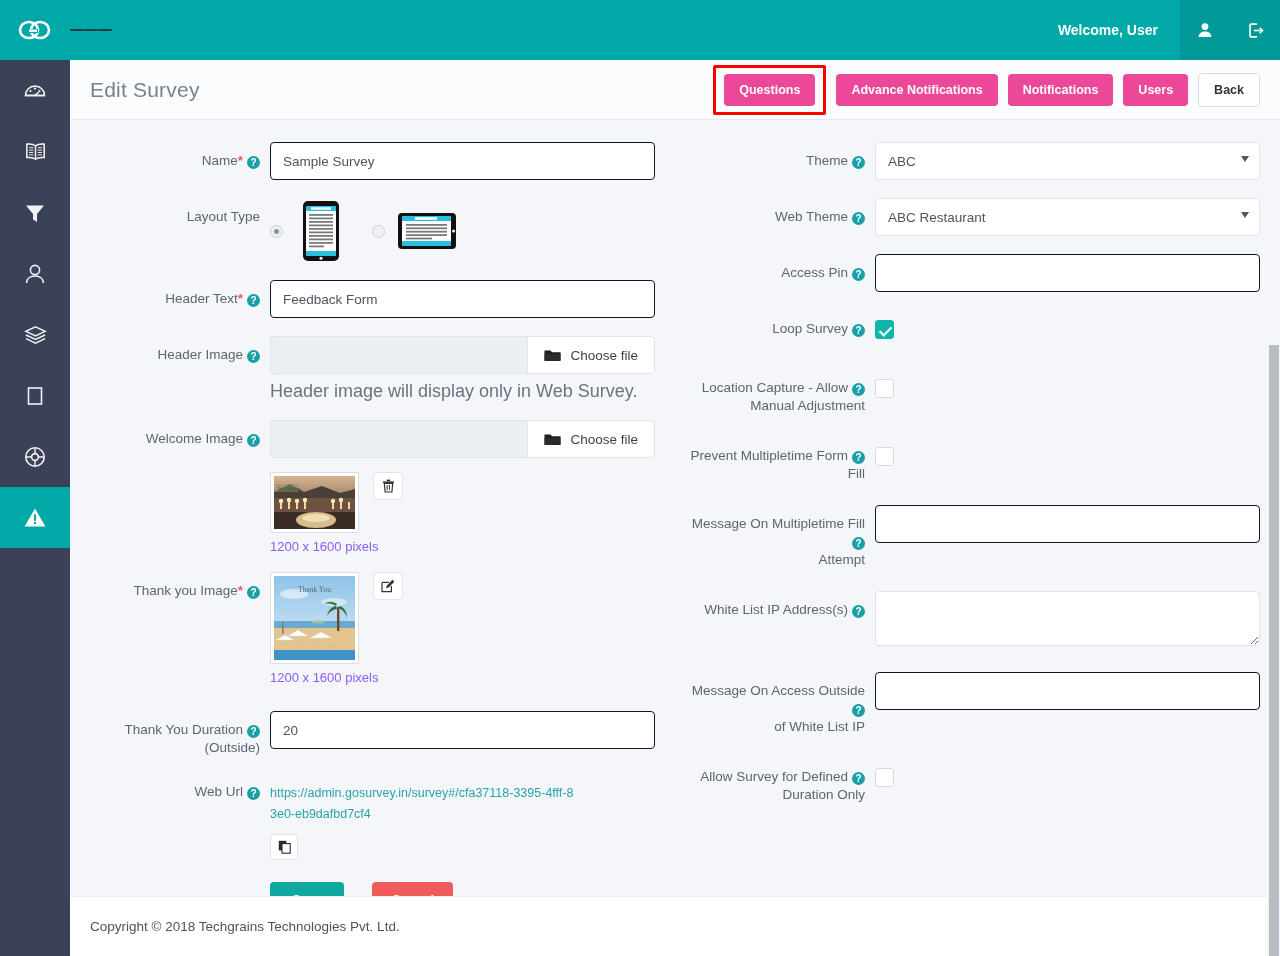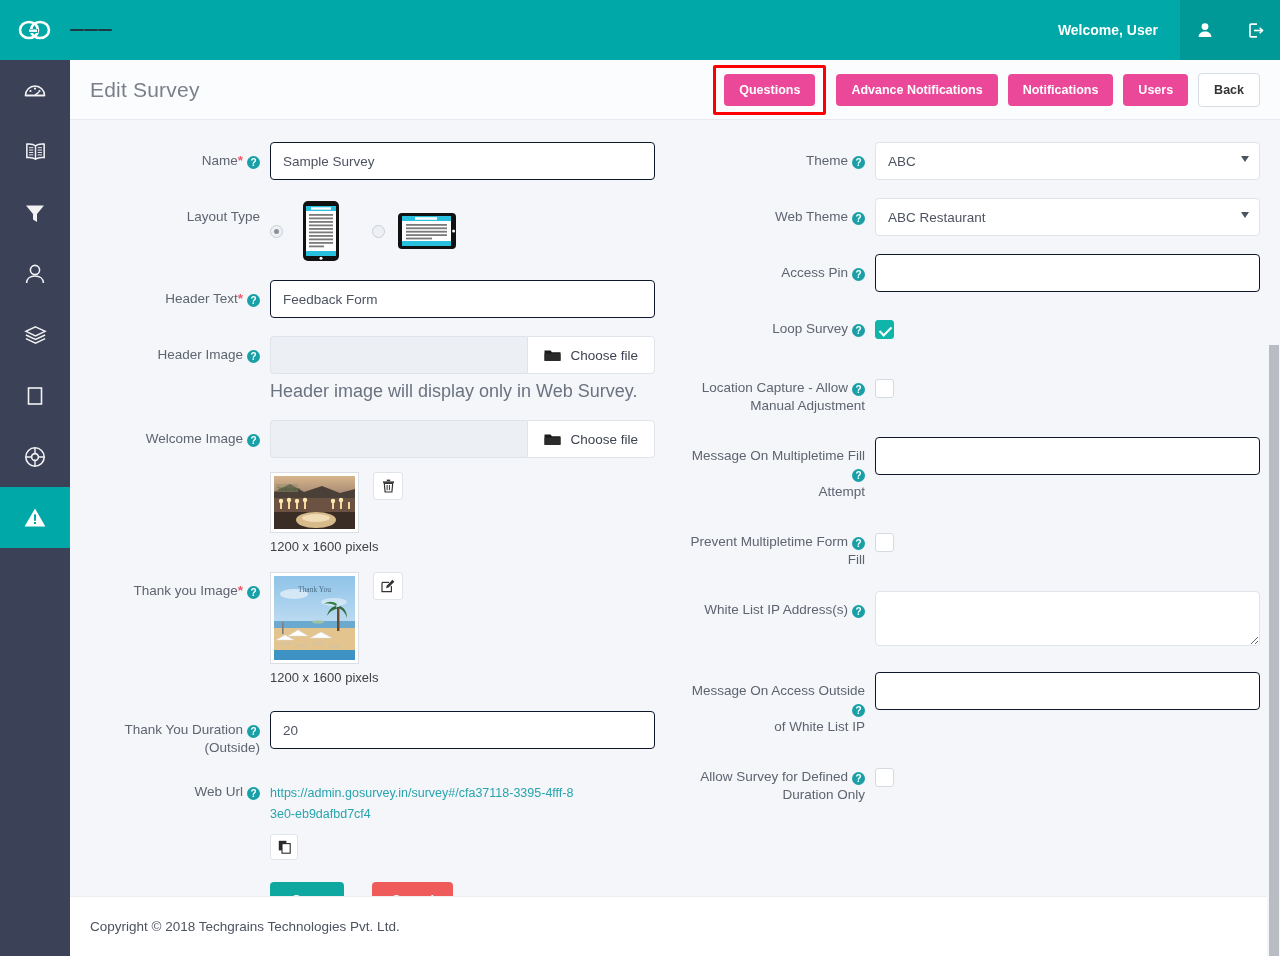--- a/index.html
+++ b/index.html
@@ -190,21 +190,21 @@
     border: 1px solid #dadee5; background: #fff; padding: 3px;
     width: 89px;
   }
   .thumb-img { width: 81px; display:block; }
   .icon-btn {
     width: 30px; height: 28px; background: #fff;
     border: 1px solid #dfe3ea; border-radius: 3px;
     display: flex; align-items: center; justify-content: center;
     cursor: pointer;
   }
-  .px-note { font-size: 13px; color: #404040; margin-top: 6px; }
+  .px-note { font-size: 13px; color: #8b5cf6; margin-top: 6px; }
 
   
   .cb {
     width: 19px; height: 19px; border-radius: 3px;
     border: 1px solid #d5dae1; background: #fff;
     display: inline-block; cursor: pointer; position: relative;
     flex: none;
   }
   .cb.on { background: #0fb5a8; border-color: #0fb5a8; }
   .cb.on::after {
@@ -658,35 +658,35 @@
           <span>Location Capture - Allow</span><span class="qicon">?</span><br>
           <span>Manual Adjustment</span>
         </div>
         <div class="fctrl cb-pad">
           <span class="cb"></span>
         </div>
       </div>
 
       <div class="frow" style="margin-top:22px">
         <div class="flabel">
+          <span>Prevent Multipletime Form</span><span class="qicon">?</span><br>
+          <span>Fill</span>
+        </div>
+        <div class="fctrl cb-pad">
+          <span class="cb"></span>
+        </div>
+      </div>
+
+      <div class="frow" style="margin-top:22px">
+        <div class="flabel">
           <span>Message On Multipletime Fill</span><span class="qicon">?</span><br>
           <span>Attempt</span>
         </div>
         <div class="fctrl">
           <input class="inp" value="" style="">
-        </div>
-      </div>
-
-      <div class="frow" style="margin-top:22px">
-        <div class="flabel">
-          <span>Prevent Multipletime Form</span><span class="qicon">?</span><br>
-          <span>Fill</span>
-        </div>
-        <div class="fctrl cb-pad">
-          <span class="cb"></span>
         </div>
       </div>
 
       <div class="frow" style="margin-top:22px">
         <div class="flabel">
           <span>White List IP Address(s)</span><span class="qicon">?</span>
         </div>
         <div class="fctrl">
           <textarea class="ta" rows="3" style="height: 55px;"></textarea>
         </div>

